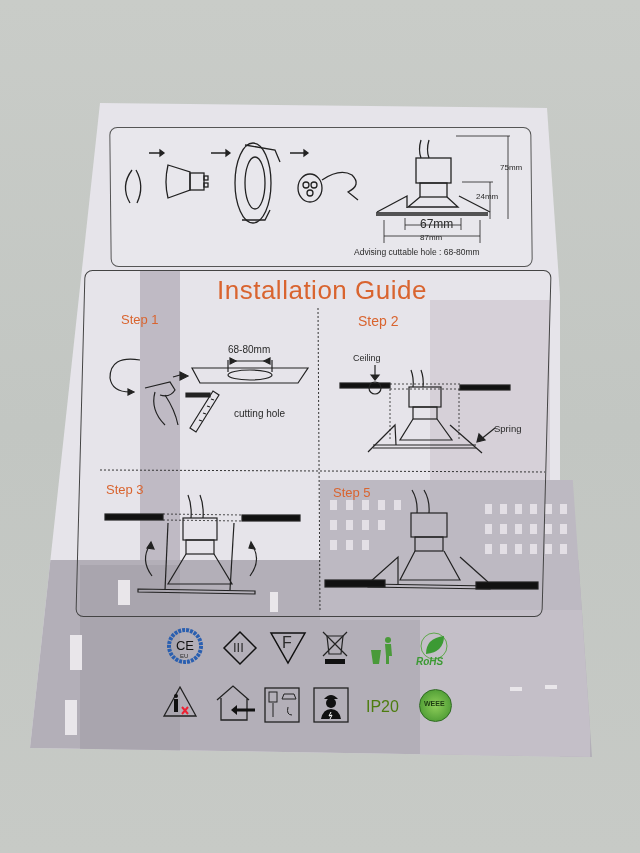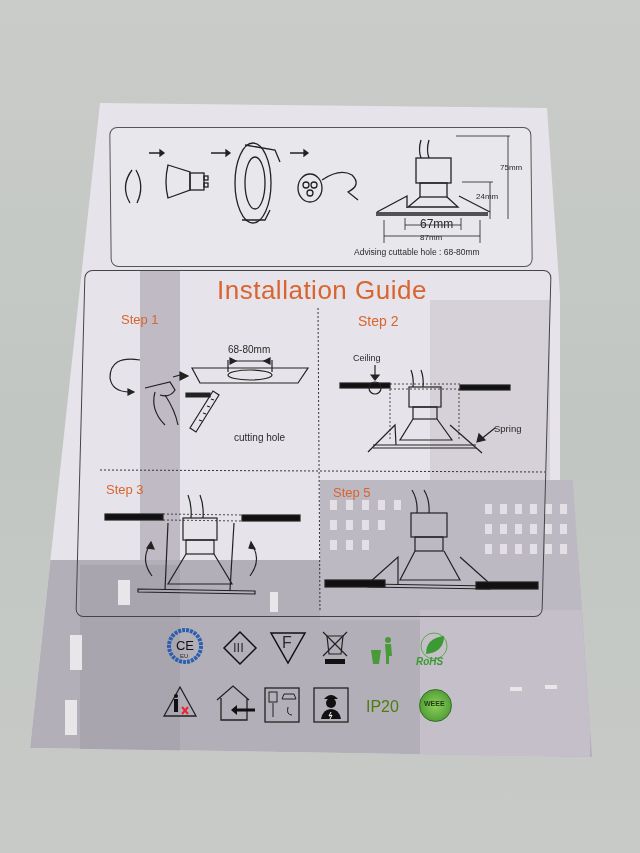--- a/index.html
+++ b/index.html
@@ -159,21 +159,21 @@
       <path d="M228 360 L228 372"></path>
         <path d="M272 360 L272 372"></path>
         <path d="M230 361 L270 361"></path>
       <path d="M230 358 L236 361 L230 364Z" fill="#222"></path>
         <path d="M270 358 L264 361 L270 364Z" fill="#222"></path>
       <path d="M190 428 L213 391 L219 395 L196 432Z"></path>
       <path d="M199 420 L202 421 M203 413 L206 414 M207 406 L210 407 M211 399 L214 400"></path>
     </g>
   </svg>
   <div class="txt" style="left:228px;top:344px;font-size:10px;">68-80mm</div>
-  <div class="txt" style="left:234px;top:408px;font-size:10px;margin-top:24px;">cutting hole</div>
+  <div class="txt" style="left:234px;top:408px;font-size:10px;">cutting hole</div>
 
   <div class="txt orange" style="left:326px;top:313px;font-size:14px;margin-left:32px;">Step 2</div>
   <div class="txt" style="left:353px;top:353px;font-size:9px;">Ceiling</div>
   <div class="txt" style="left:494px;top:423px;font-size:9.5px;">Spring</div>
   <svg width="640" height="853" style="left:0;top:0;">
     <g stroke="#222" fill="none" stroke-width="1.2">
       <rect x="340" y="383" width="50" height="5" fill="#111"></rect>
       <rect x="460" y="385" width="50" height="5" fill="#111"></rect>
       <circle cx="375" cy="388" r="6"></circle>
       <path d="M375 365 L375 378"></path>

